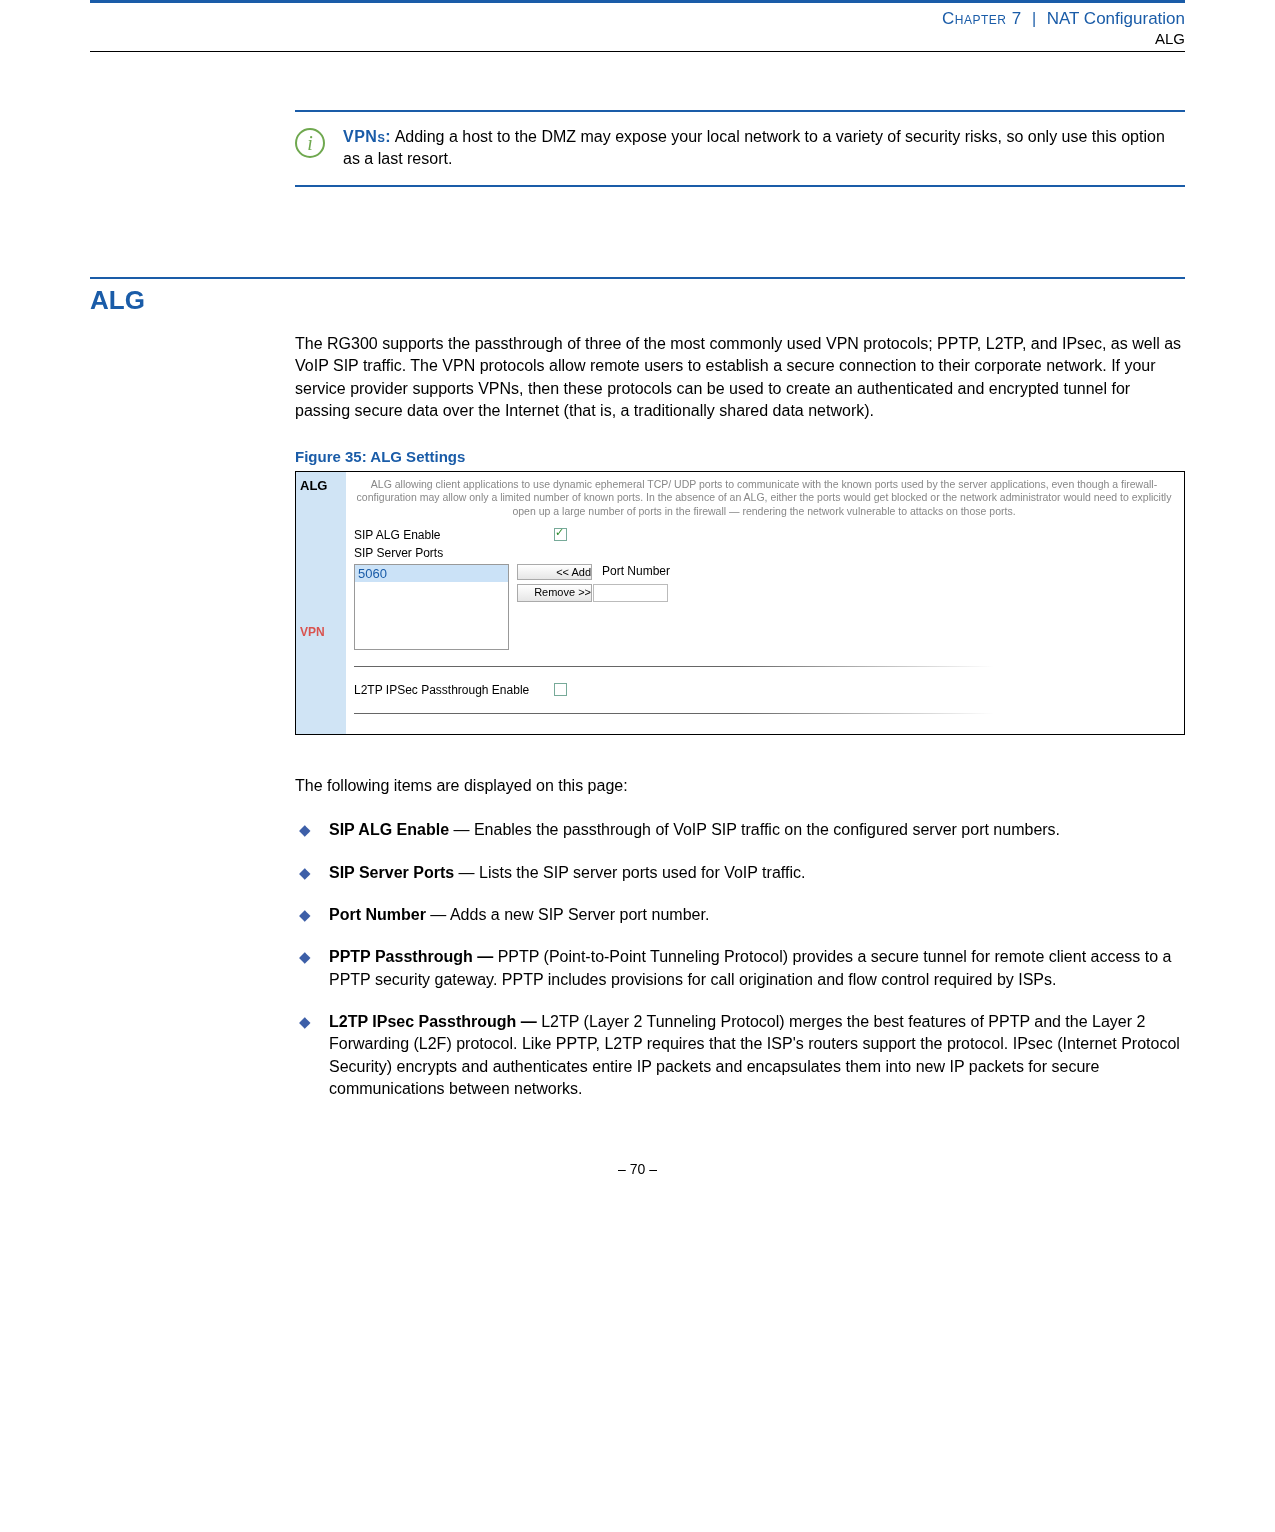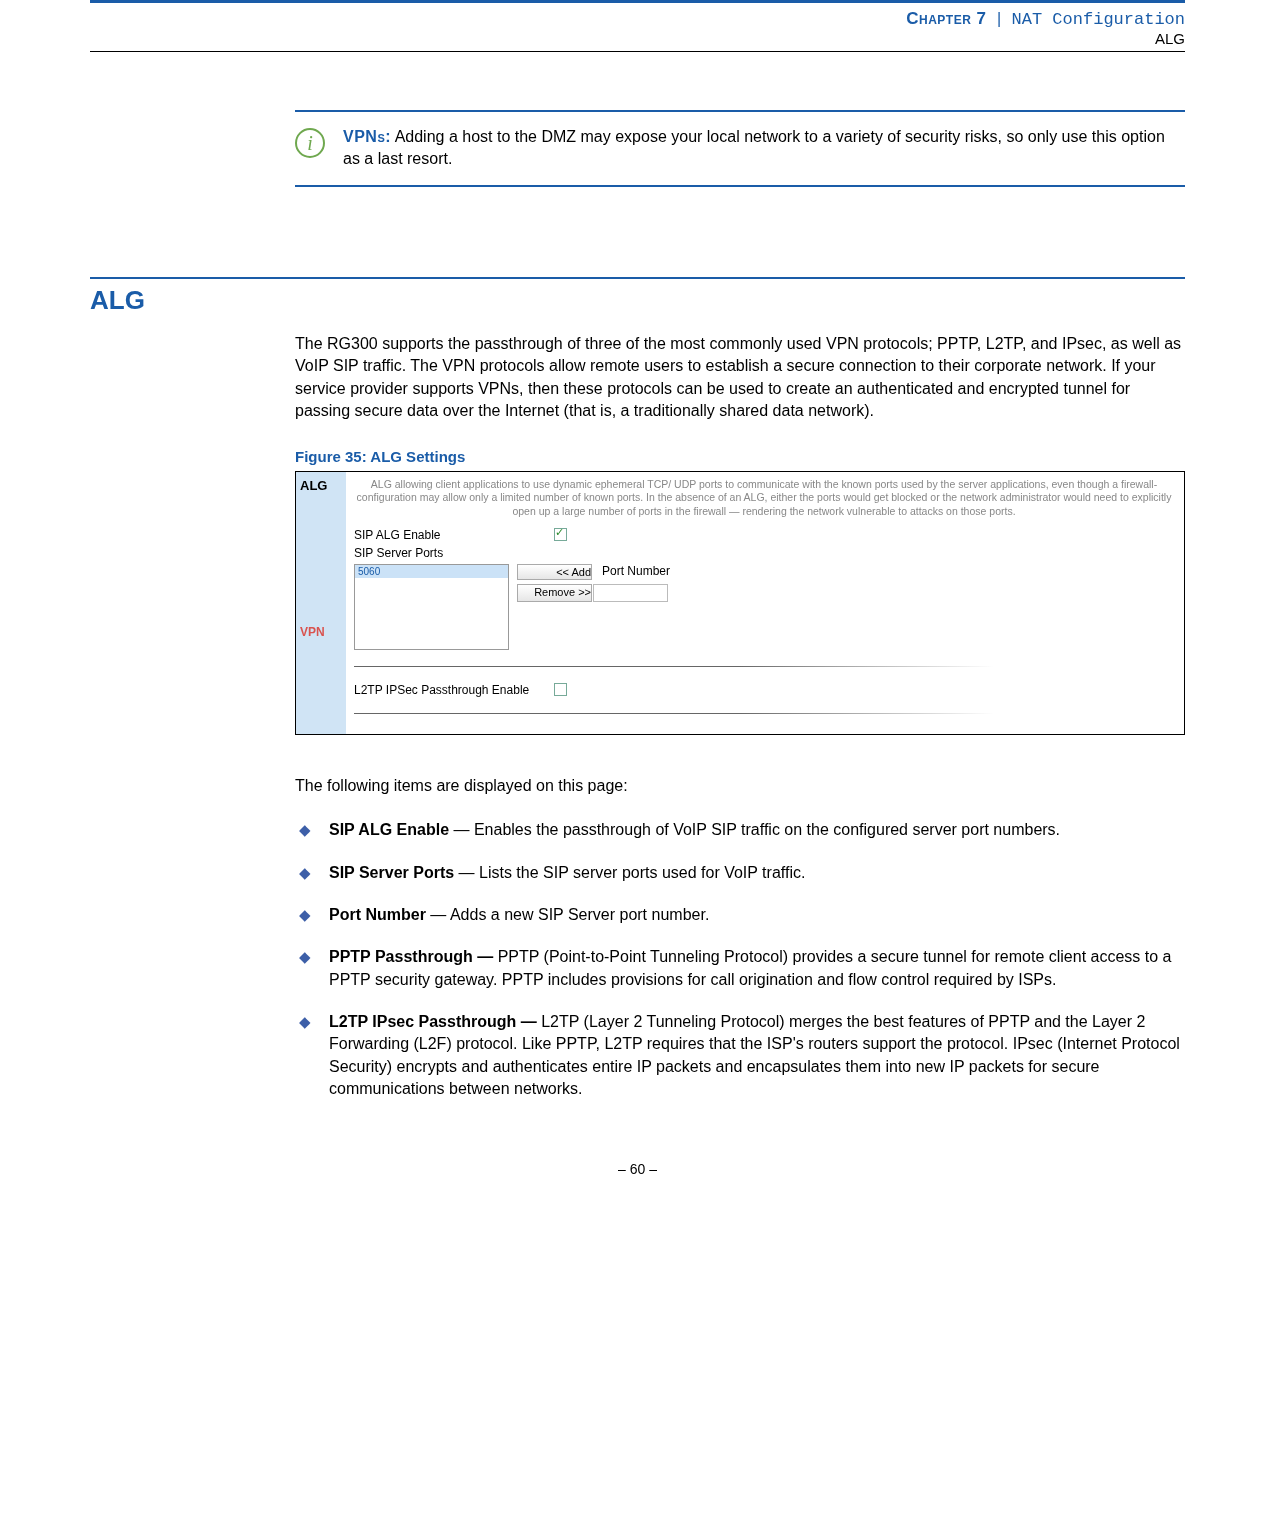--- a/index.html
+++ b/index.html
@@ -19,33 +19,32 @@
       height: 40px;
       position: relative;
       margin-bottom: 8px;
     }
     .header-right {
       text-align: right;
       padding-top: 6px;
     }
     .chapter-label {
       color: #1a5ca8;
-      font-weight: bold;
+      font-weight: normal;
       font-variant: small-caps;
       font-size: 17px;
       letter-spacing: 0.5px;
     }
     .chapter-sep {
       color: #1a5ca8;
       margin: 0 6px;
     }
     .chapter-title {
       color: #1a5ca8;
       font-size: 17px;
-      font-family: Liberation Mono, monospace;
     }
     .sub-header {
       text-align: right;
       color: #000;
       font-size: 15px;
       margin-top: 1px;
     }
     .thin-rule {
       border: none;
       border-top: 1px solid #000;
@@ -160,21 +159,21 @@
     .fig-ports {
       display: flex;
       gap: 8px;
       margin-top: 4px;
       align-items: flex-start;
     }
     .fig-listbox {
       width: 155px;
       height: 86px;
       border: 1px solid #999;
-      font-size: 10px;
+      font-size: 13px;
       padding: 0;
       background: #fff;
     }
     .fig-listbox-item {
       background: #cbe2f7;
       color: #1a5ca8;
       padding: 1px 3px;
     }
     .fig-btns { display: flex; flex-direction: column; gap: 4px; }
     .fig-btn {
@@ -307,14 +306,14 @@
     <ul class="diamond">
       <li><span class="b">SIP ALG Enable</span><span> — </span><span>Enables the passthrough of VoIP SIP traffic on the configured server port numbers.</span></li>
       <li><span class="b">SIP Server Ports</span><span> — </span><span>Lists the SIP server ports used for VoIP traffic.</span></li>
       <li><span class="b">Port Number</span><span> — </span><span>Adds a new SIP Server port number.</span></li>
       <li><span class="b">PPTP Passthrough — </span><span></span><span>PPTP (Point-to-Point Tunneling Protocol) provides a secure tunnel for remote client access to a PPTP security gateway. PPTP includes provisions for call origination and flow control required by ISPs.</span></li>
       <li><span class="b">L2TP IPsec Passthrough — </span><span> </span><span>L2TP (Layer 2 Tunneling Protocol) merges the best features of PPTP and the Layer 2 Forwarding (L2F) protocol. Like PPTP, L2TP requires that the ISP's routers support the protocol. IPsec (Internet Protocol Security) encrypts and authenticates entire IP packets and encapsulates them into new IP packets for secure communications between networks.</span></li>
     </ul>
 
   </div>
 
-  <div class="footer">–  60  –</div>
+  <div class="footer">–  70  –</div>
 </div>
 
 </body></html>

